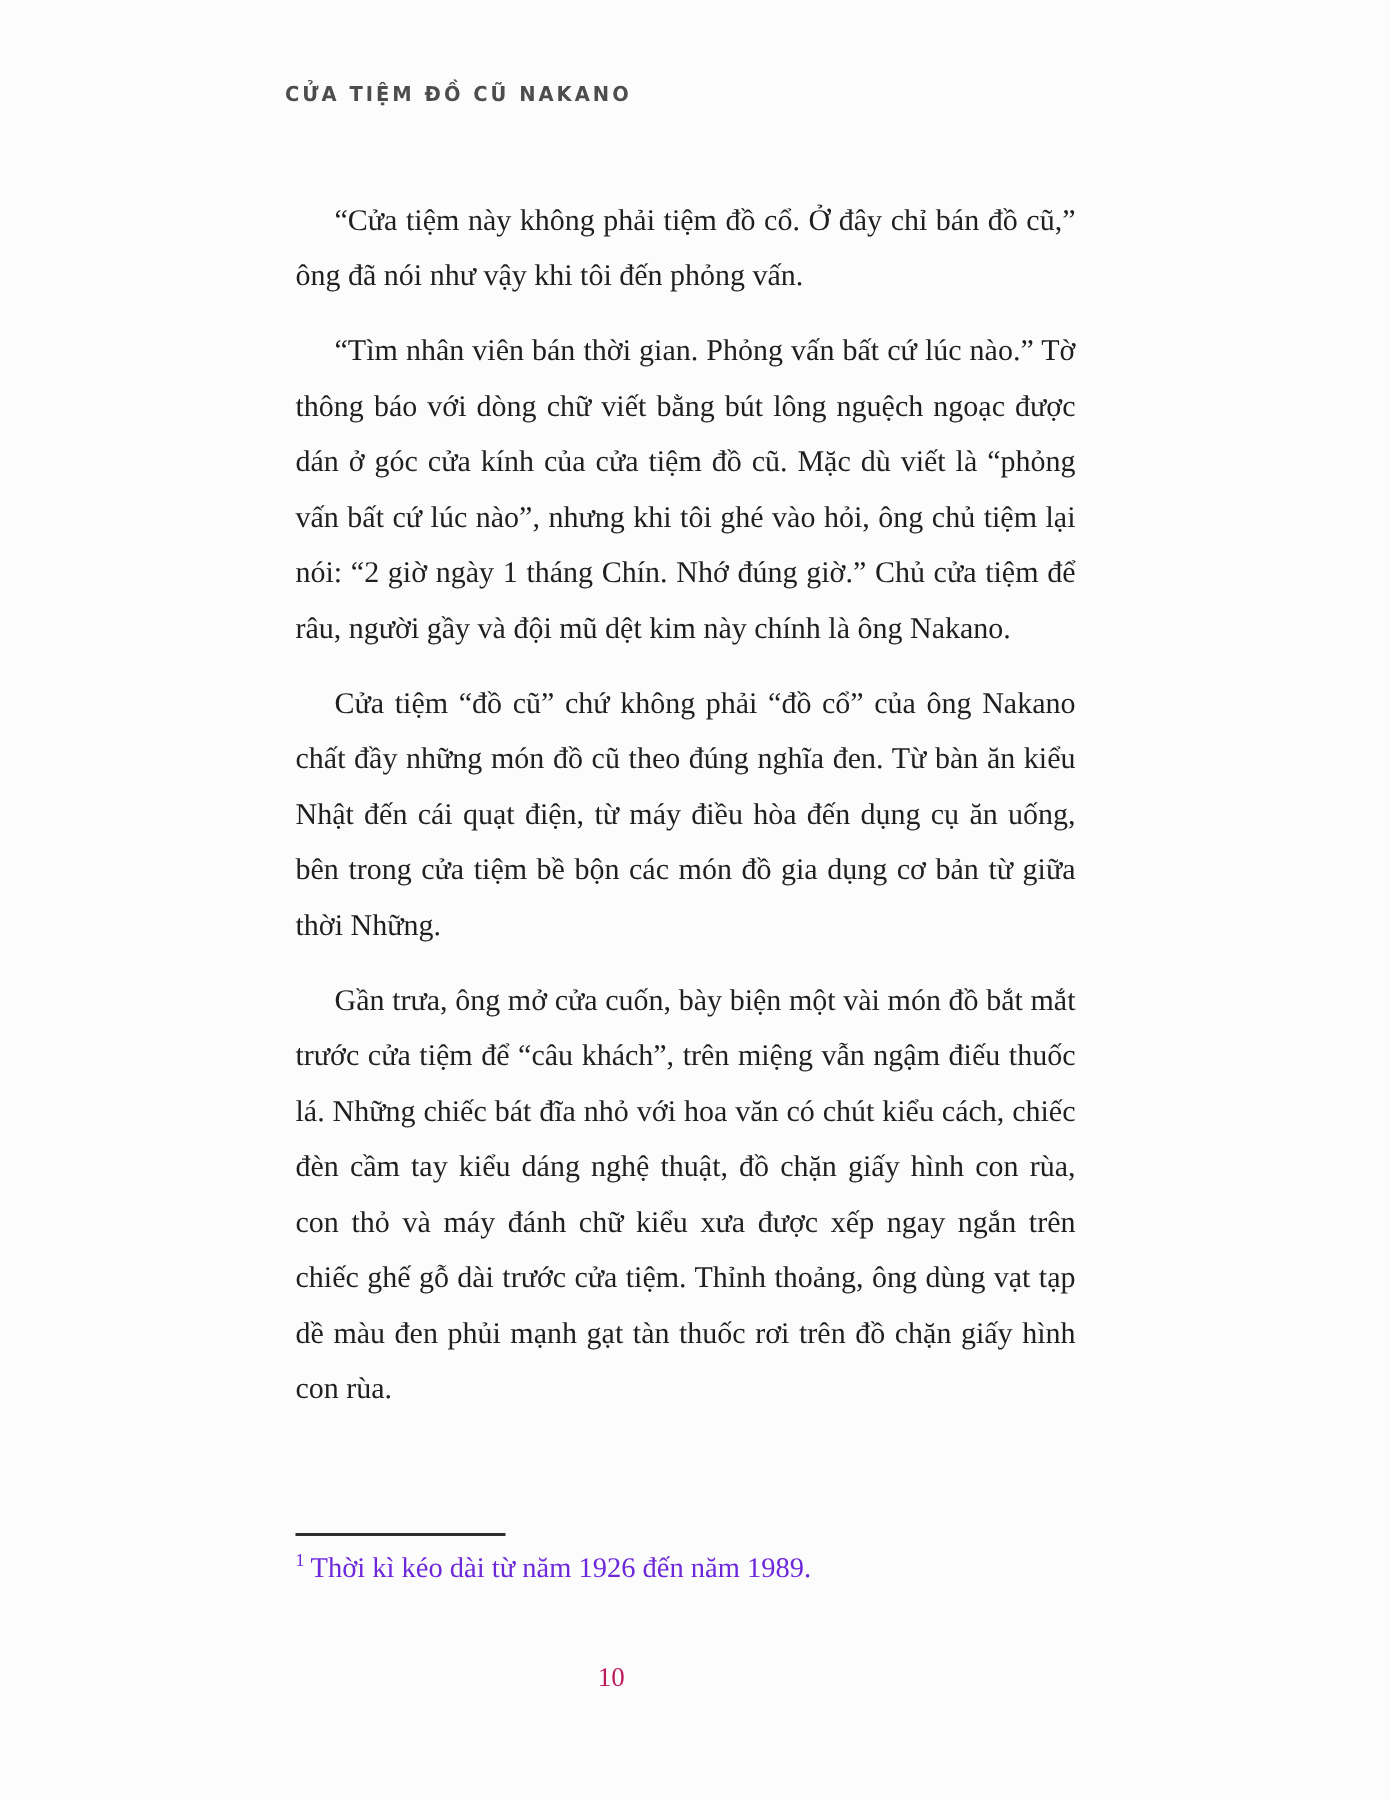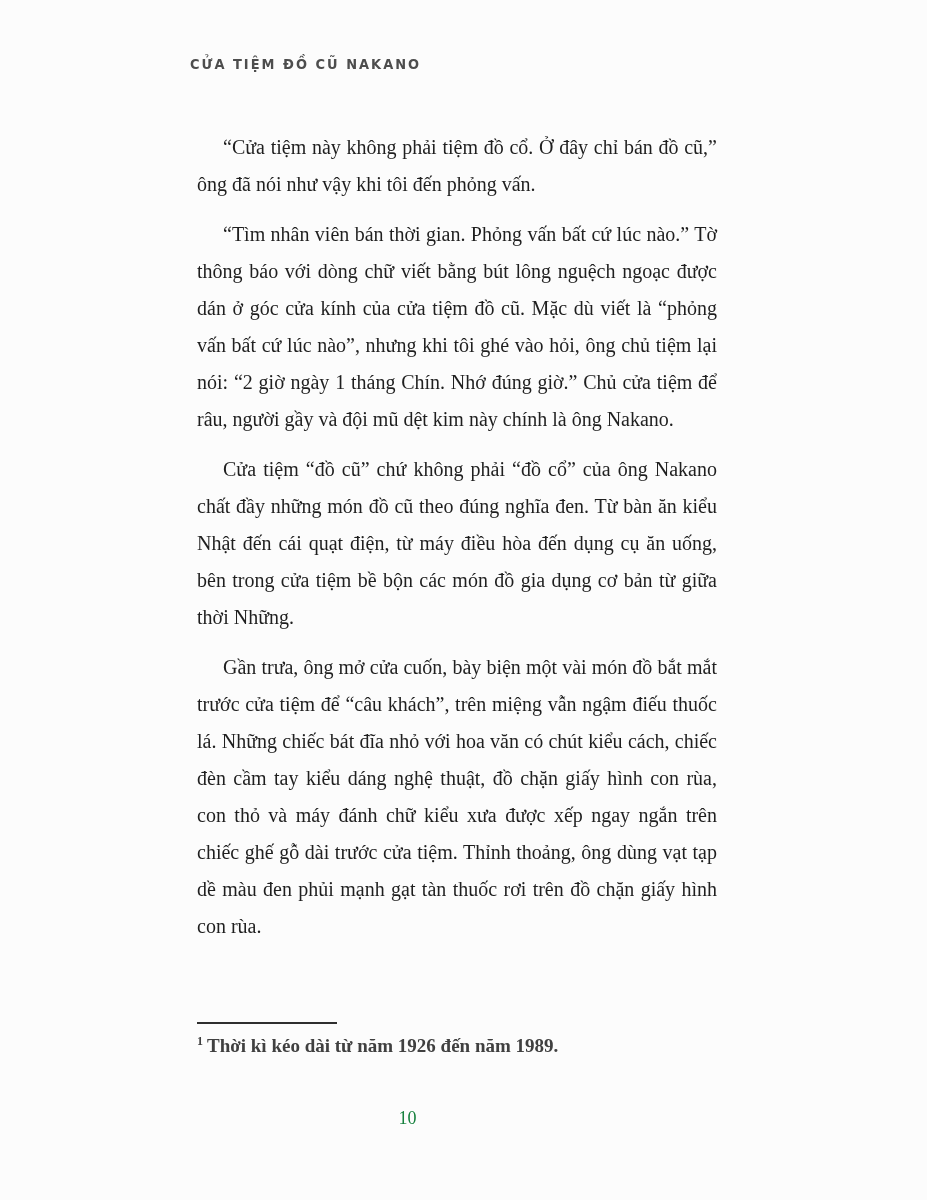--- a/index.html
+++ b/index.html
@@ -42,22 +42,21 @@
   .text-block p {
     margin: 0 0 13px 0;
     text-indent: 26px;
   }
   .footnote-block {
     position: absolute;
     left: 197px;
     top: 1022px;
     width: 520px;
     font-family: "Liberation Serif", "DejaVu Serif", serif;
-    color: #404040;
-    font-weight: bold;
+    color: #6d28d9;
   }
   .footnote-rule {
     width: 140px;
     height: 0;
     border-top: 2px solid #2e2e2e;
     margin: 0 0 9px 0;
   }
   .footnote-text {
     font-size: 19px;
     line-height: 26px;
@@ -69,21 +68,21 @@
     margin-right: 4px;
   }
   .page-number {
     position: absolute;
     left: 0;
     top: 1108px;
     width: 815px;
     text-align: center;
     font-family: "Liberation Serif", "DejaVu Serif", serif;
     font-size: 18px;
-    color: #15803d;
+    color: #be185d;
   }
 </style>
 </head>
 <body>
 
 <div class="page">
 
   <div class="running-header">CỬA TIỆM ĐỒ CŨ NAKANO</div>
 
   <div class="text-block">

